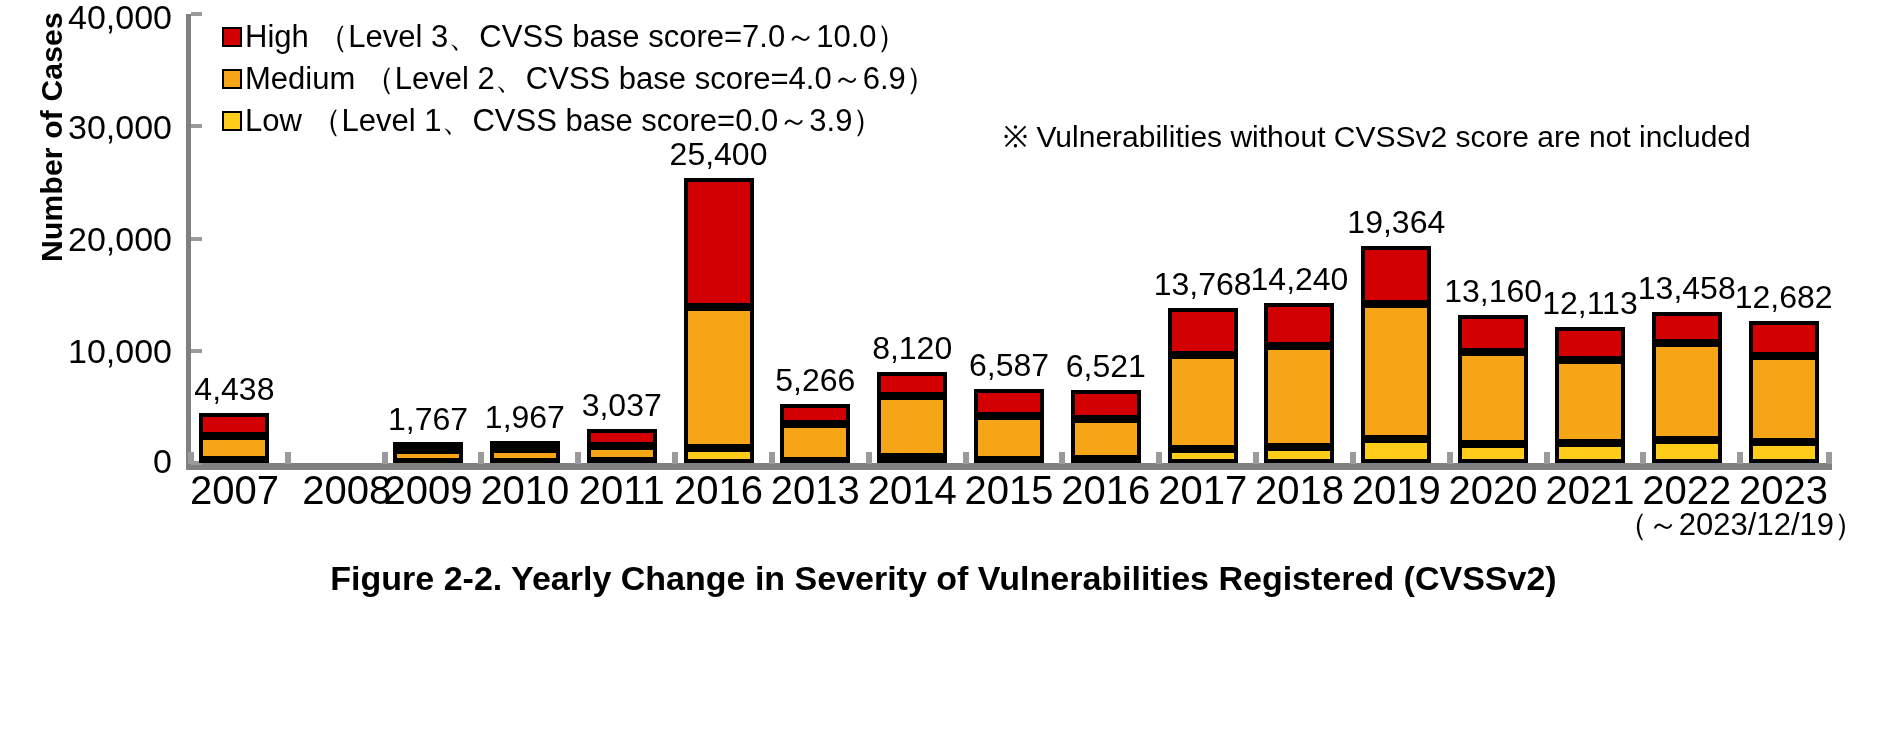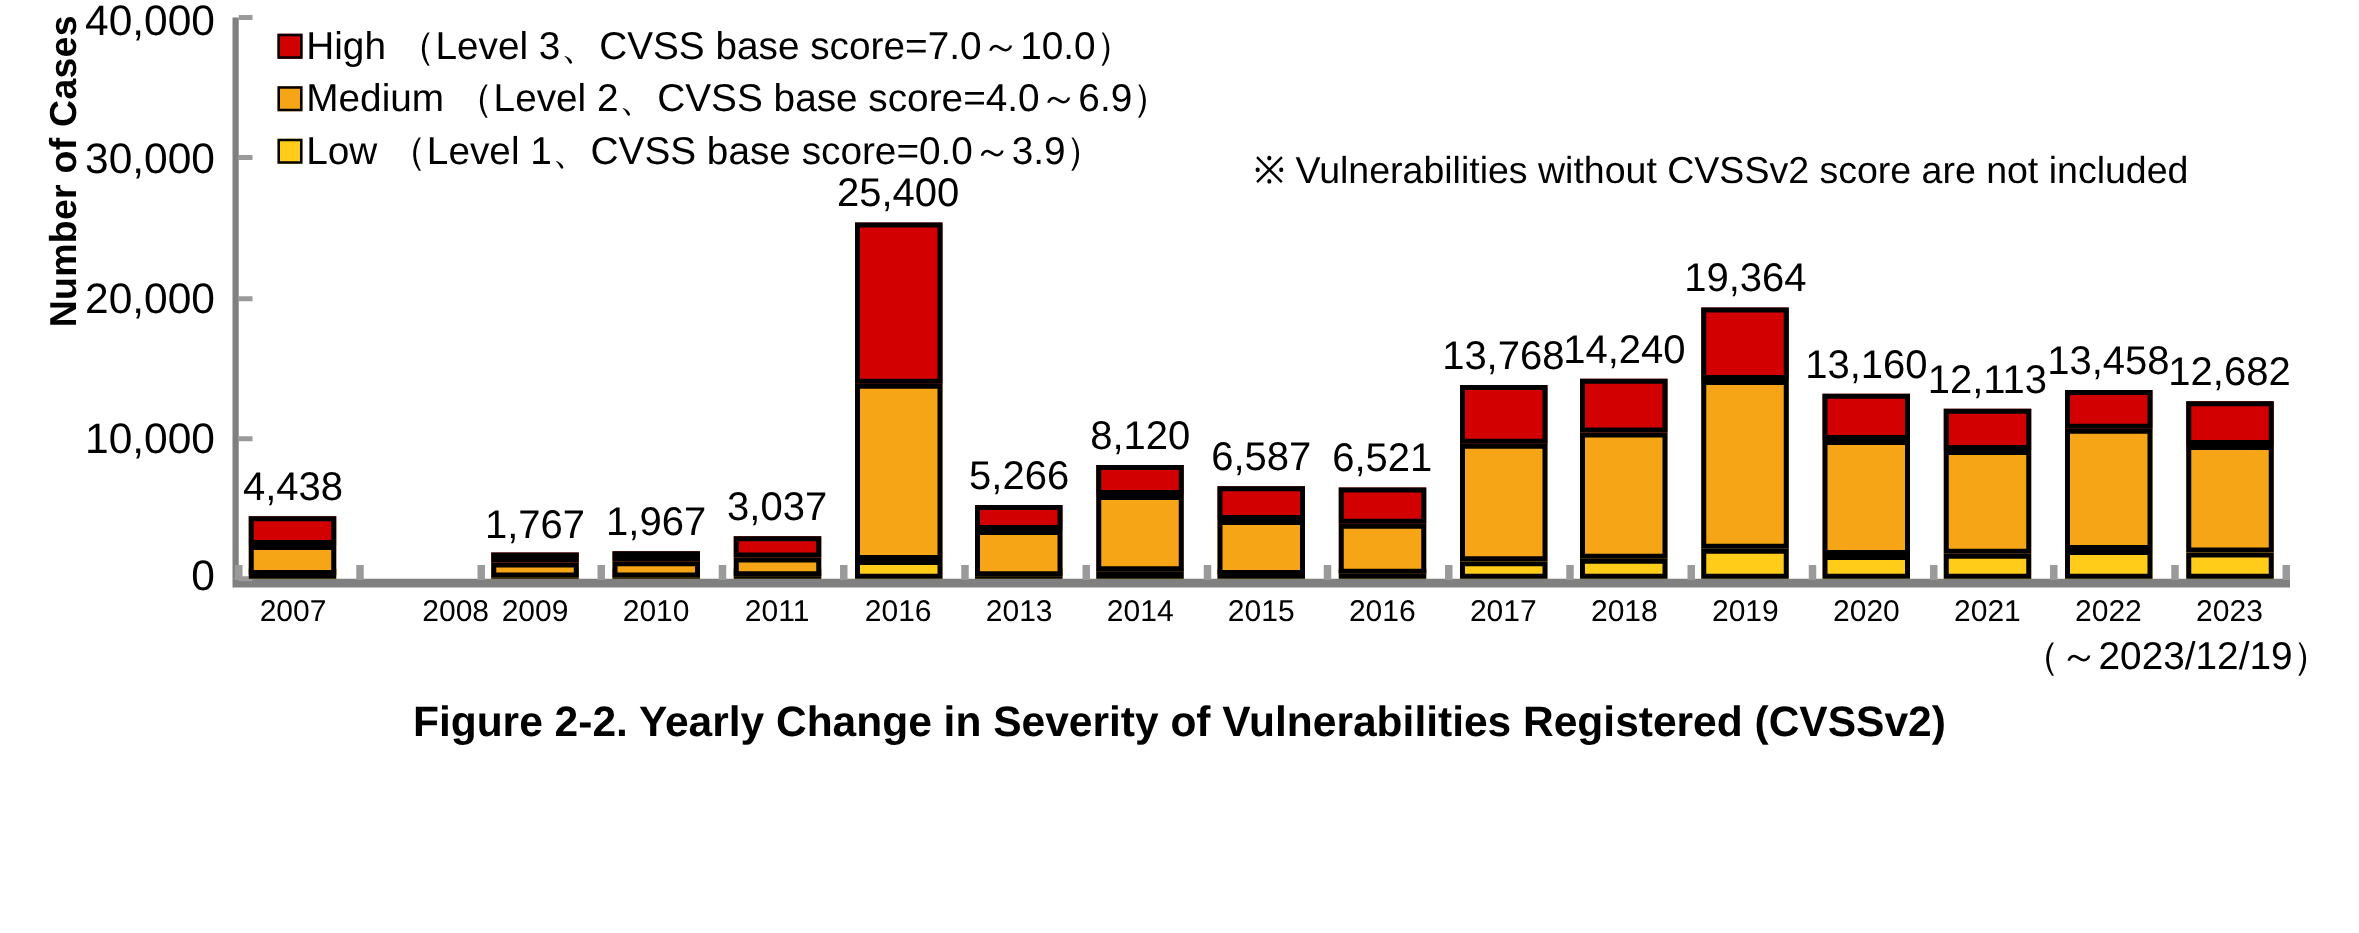--- a/index.html
+++ b/index.html
@@ -146,21 +146,21 @@
     top: 470px;
     width: 1646px;
     height: 46px;
   }
   .xlabel {
     position: absolute;
     top: 0;
     width: 120px;
     margin-left: -25px;
     text-align: center;
-    font-size: 24px;
+    font-size: 40px;
     line-height: 40px;
   }
 
   
   #legend {
     position: absolute;
     left: 222px;
     top: 16px;
     width: 820px;
   }

